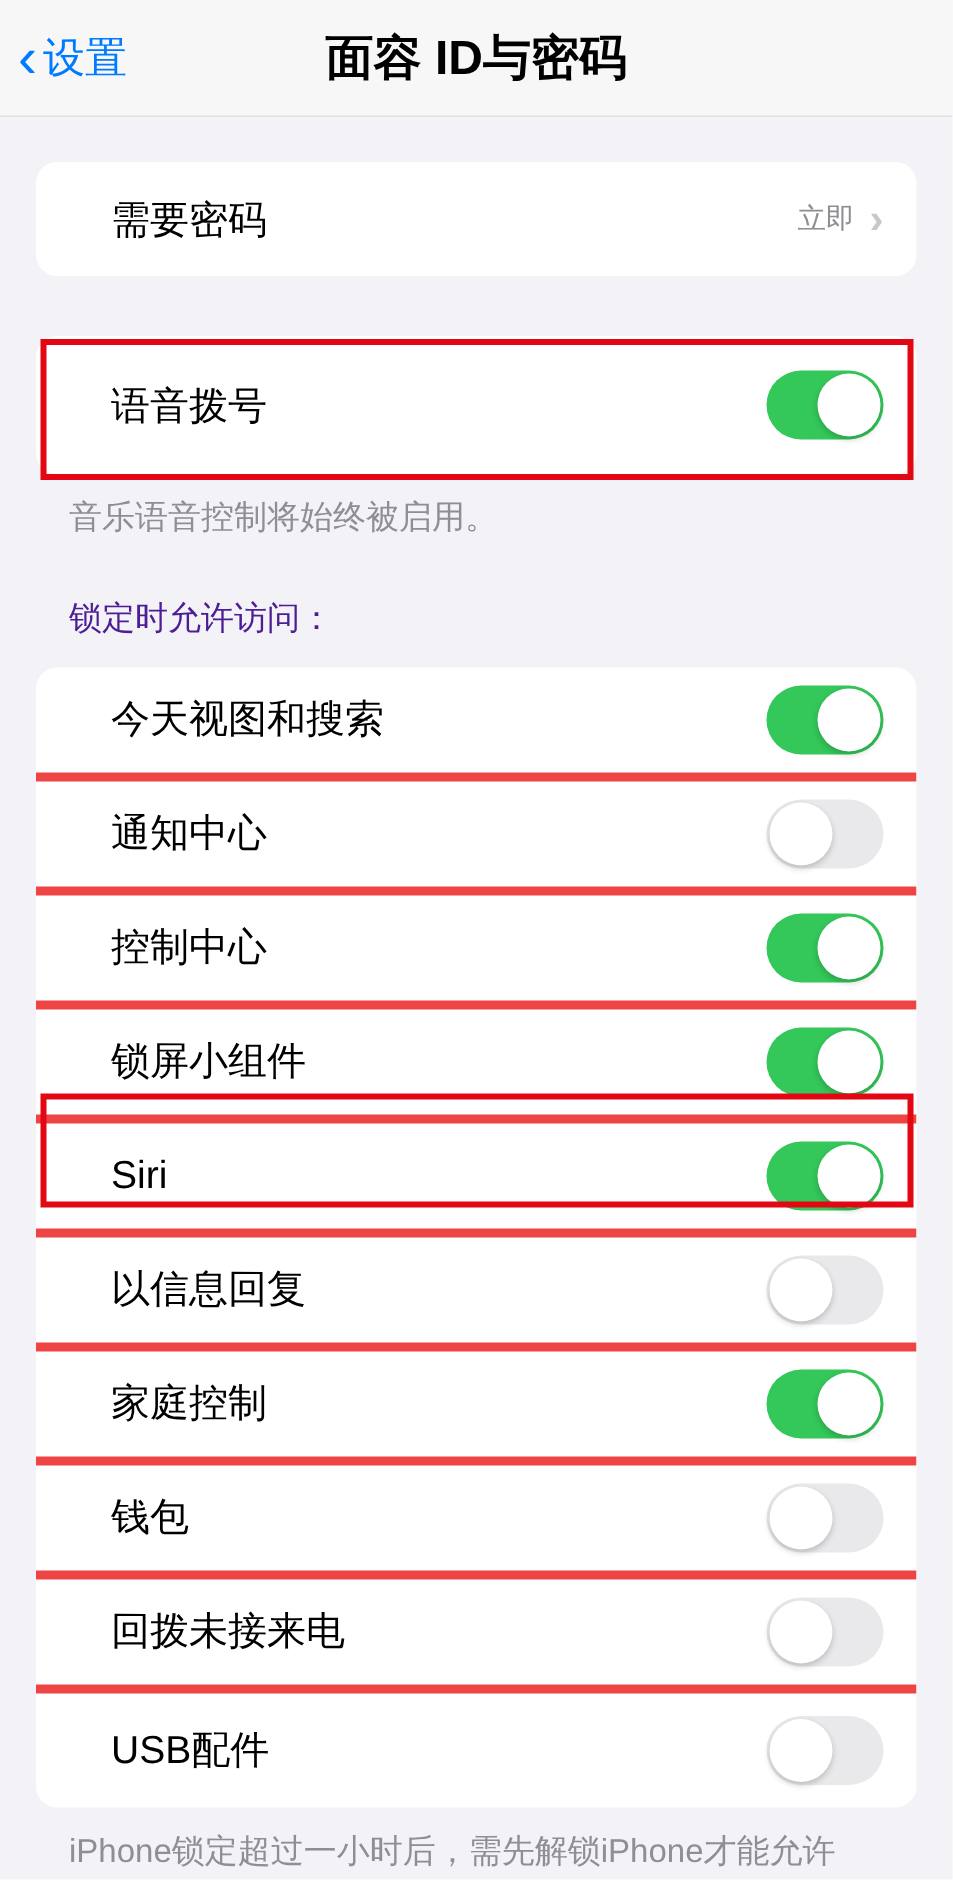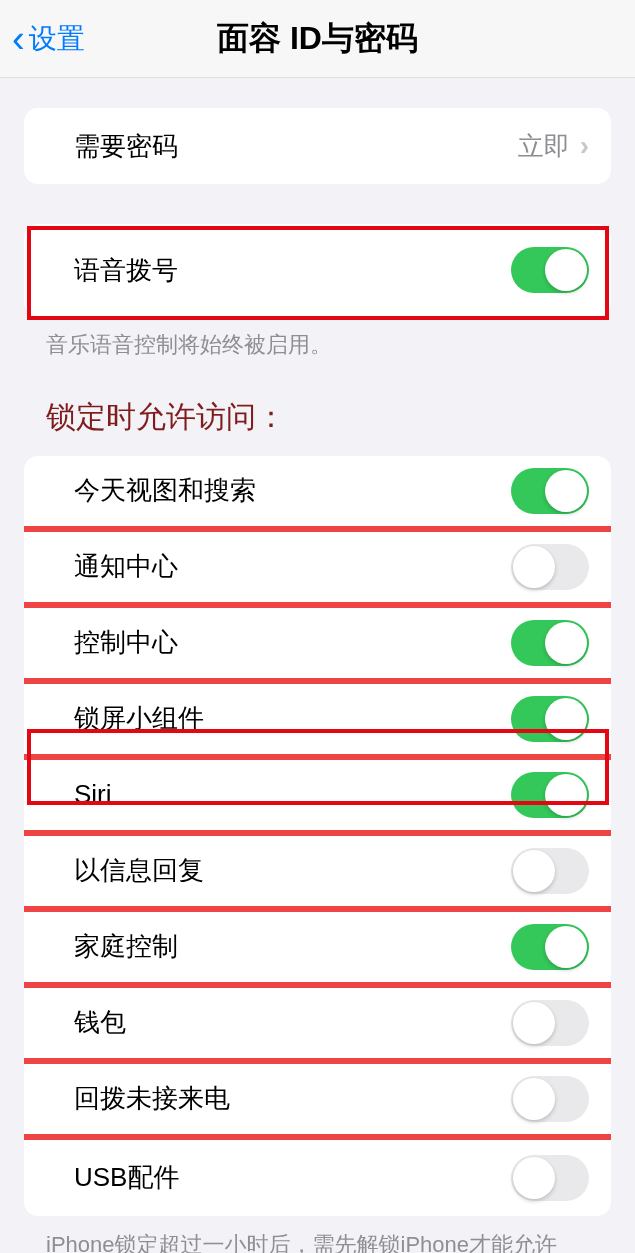--- a/index.html
+++ b/index.html
@@ -77,21 +77,21 @@
       color: #000;
       font-weight: 400;
       margin-left: 28px;
     }
     .row-right {
       display: flex;
       align-items: center;
       gap: 10px;
     }
     .row-value {
-      font-size: 26px;
+      font-size: 19px;
       color: #8e8e93;
     }
     .chevron-right {
       color: #c7c7cc;
       font-size: 28px;
       font-weight: 600;
     }
     .toggle {
       width: 78px;
       height: 46px;
@@ -120,22 +120,22 @@
     .toggle.off .toggle-knob {
       left: 2px;
     }
     .footer-text {
       font-size: 22px;
       color: #8e8e93;
       padding: 14px 22px 0 22px;
       line-height: 1.4;
     }
     .section-header {
-      font-size: 30px;
-      color: #7f1d1d;
+      font-size: 22px;
+      color: #4c1d95;
       padding: 36px 22px 0 22px;
     }
     .group-tall .row {
       height: 76px;
     }
     .highlight-box-1 {
       position: absolute;
       border: 4px solid #e30613;
       pointer-events: none;
       z-index: 10;

